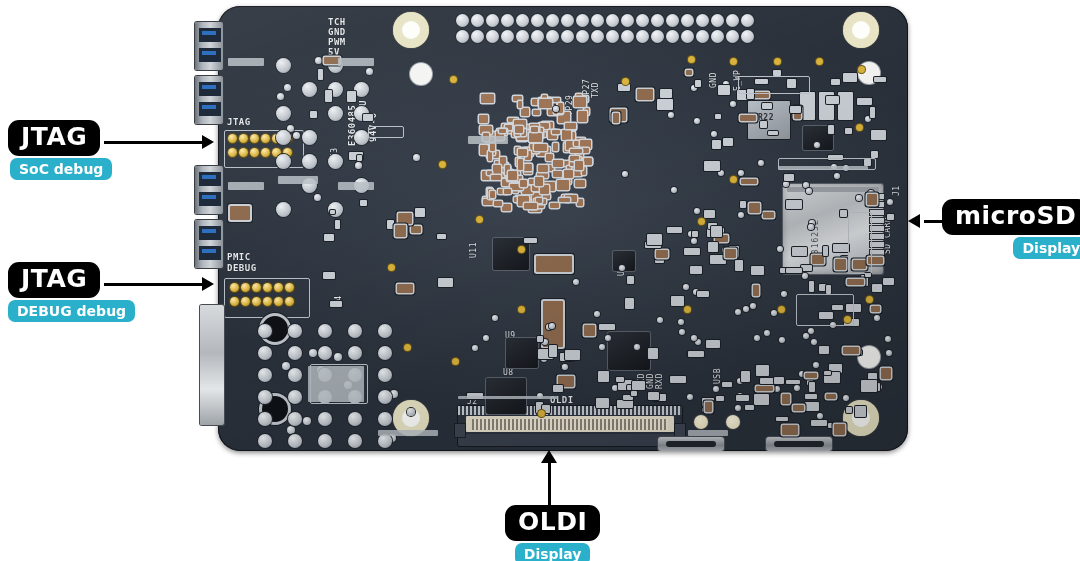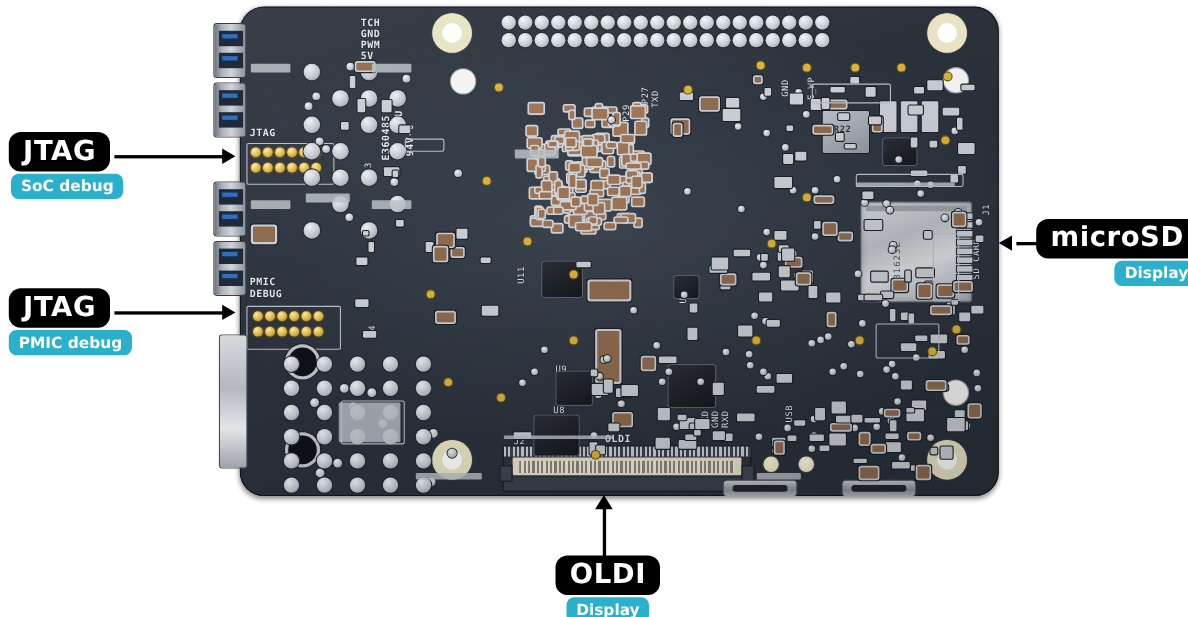--- a/index.html
+++ b/index.html
@@ -929,21 +929,21 @@
   </div>
   <div class="leader" style="left:104px;top:141px;width:102px;height:3px;"></div>
   <div class="arrowR" style="left:202px;top:135px;"></div>
 
   <div class="callout" style="left:8px;top:262px;">
     <div class="chip">
       <span class="t">JTAG</span>
     </div>
     <div style="margin-top:2px;margin-left:0px;">
       <span class="sub">
-        <span class="t">PMIC debug</span>
+        <span class="t">DEBUG debug</span>
       </span>
     </div>
   </div>
   <div class="leader" style="left:104px;top:283px;width:102px;height:3px;"></div>
   <div class="arrowR" style="left:202px;top:277px;"></div>
 
   <div class="callout" style="left:942px;top:199px;">
     <div class="chip">
       <span class="t">microSD</span>
     </div>

